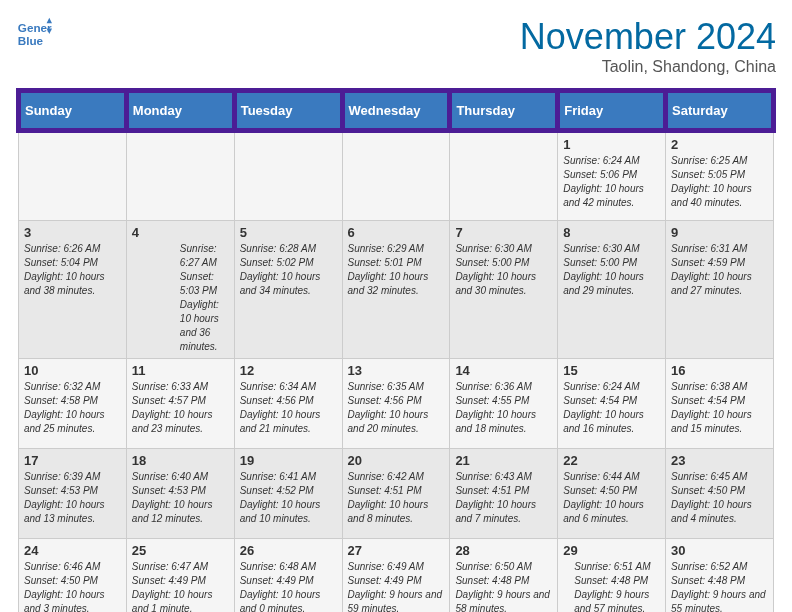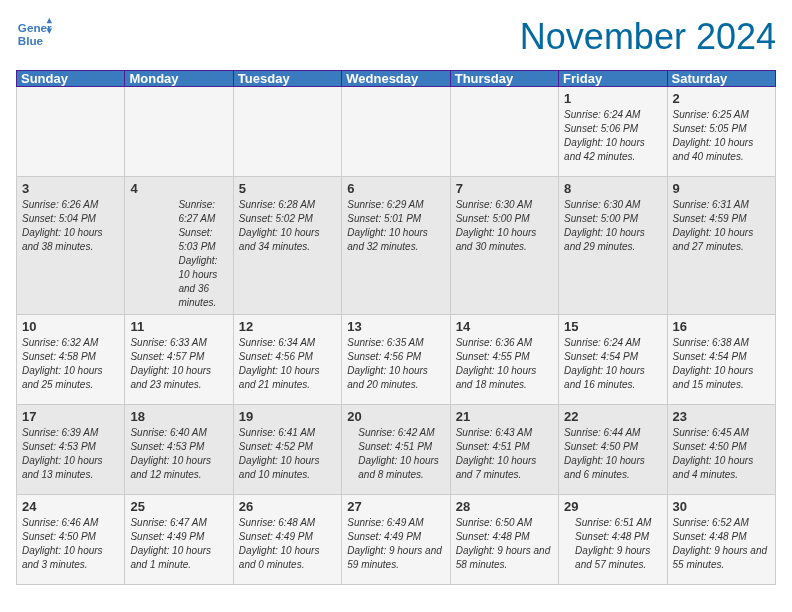--- a/index.html
+++ b/index.html
@@ -38,23 +38,23 @@
     table {
       width: 100%;
       border-collapse: collapse;
       table-layout: fixed;
     }
     thead tr th {
       background: #3a7abf;
       color: #fff;
       font-size: 13px;
       font-weight: bold;
-      padding: 0 4px;
+      padding: 10px 4px;
       text-align: left;
-      border: 1px solid #4c1d95;
+      border: 5px solid #4c1d95;
     }
     tbody tr td {
       border: 1px solid #ccc;
       vertical-align: top;
       padding: 4px 5px;
       font-size: 11px;
       color: #333;
       min-height: 80px;
       height: 90px;
       background: #fff;
@@ -88,20 +88,21 @@
       <rect x="0" y="0" width="40" height="40" fill="white"></rect>
       <text x="2" y="18" font-size="13" font-weight="bold" fill="#3a7abf">General</text>
       <text x="2" y="32" font-size="13" font-weight="bold" fill="#3a7abf">Blue</text>
       <polygon points="34,8 40,8 37,2" fill="#3a7abf"></polygon>
       <polygon points="34,14 40,14 37,20" fill="#3a7abf"></polygon>
     </svg>
 
   </div>
   <div class="title-block">
     <div class="month-title">November 2024</div>
+    <div class="location">Taolin, Shandong, China</div>
   </div>
 </div>
 
 <table>
   <thead>
     <tr>
     <th>Sunday</th>
         <th>Monday</th>
         <th>Tuesday</th>
         <th>Wednesday</th>
@@ -232,21 +233,21 @@
 Daylight: 10 hours and 12 minutes.</div>
         </td>
         <td>
           <span class="day-num">19</span>
           <div class="day-info" style="white-space: pre-line;">Sunrise: 6:41 AM
 Sunset: 4:52 PM
 Daylight: 10 hours and 10 minutes.</div>
         </td>
         <td>
           <span class="day-num">20</span>
-          <div class="day-info" style="white-space: pre-line; margin-left: 11px;">Sunrise: 6:42 AM
+          <div class="day-info" style="white-space: pre-line;">Sunrise: 6:42 AM
 Sunset: 4:51 PM
 Daylight: 10 hours and 8 minutes.</div>
         </td>
         <td>
           <span class="day-num">21</span>
           <div class="day-info" style="white-space: pre-line;">Sunrise: 6:43 AM
 Sunset: 4:51 PM
 Daylight: 10 hours and 7 minutes.</div>
         </td>
         <td>

